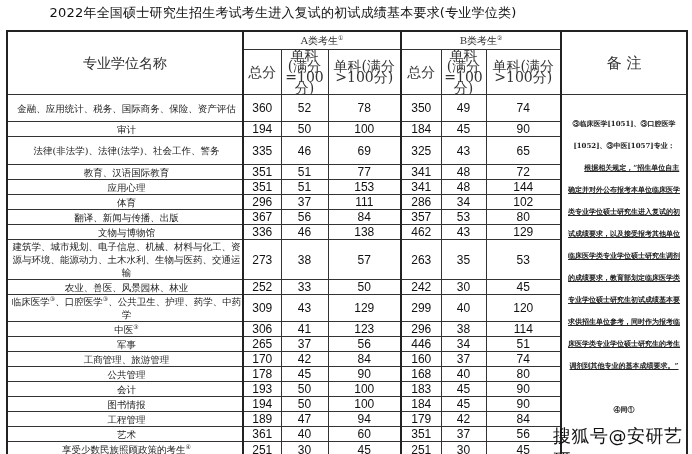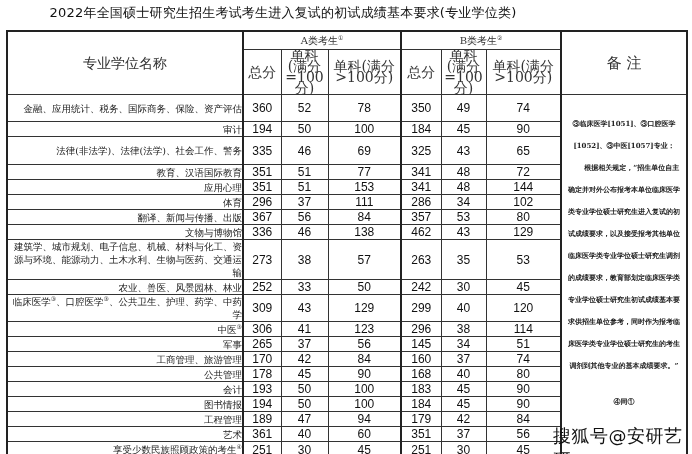--- a/index.html
+++ b/index.html
@@ -3,27 +3,27 @@
 <meta charset="utf-8">
 <style>
   html, body { margin: 0; padding: 0; background: #ffffff; }
   body { width: 692px; height: 454px; position: relative; overflow: hidden; font-family: "DejaVu Serif", "Liberation Serif", serif; color: #1a1a1a; }
   .title { position: absolute; left: 8px; top: 4px; width: 550px; text-align: center; font-family: "DejaVu Sans", "Liberation Sans", sans-serif; font-size: 13px; font-weight: normal; color: #111; letter-spacing: 0.2px; }
   table.grid { position: absolute; left: 6px; top: 30px; width: 680px; border-collapse: collapse; table-layout: fixed; border: 2px solid #222; }
   table.grid td { border: 1px solid #333; padding: 0; vertical-align: middle; overflow: hidden; }
   .hdr { font-size: 14px; text-align: center; color: #333; line-height: 11px; }
   .hdr-group { font-size: 10px; height: 17px; }
   .hdr-sub { height: 24px; }
-  .name { font-size: 9.5px; text-align: right; padding-left: 3px !important; line-height: 13px; color: #222; }
+  .name { font-size: 9.5px; text-align: center; padding-left: 3px !important; line-height: 13px; color: #222; }
   .num { font-family: "Liberation Sans", "DejaVu Sans", sans-serif; font-size: 12px; text-align: center; color: #111; }
   sup { font-size: 6px; vertical-align: super; line-height: 0; }
   .thick-l { border-left: 2px solid #222 !important; }
   .remarks { vertical-align: top !important; font-size: 7px; line-height: 22px; padding: 18px 4px 0 4px !important; font-weight: bold; color: #222; position: relative; }
   .remarks p { margin: 0; text-align: center; }
-  .remarks .indent { text-indent: 2.2em; }
+  .remarks .indent { text-indent: 2.2em; text-decoration: underline; }
   .foot { font-size: 9px; padding-left: 4px !important; color: #222; height: 31px; }
   .watermark { position: absolute; left: 553px; top: 424px; font-family: "DejaVu Sans", "Liberation Sans", sans-serif; font-size: 18px; color: #111; letter-spacing: 0.5px; }
 </style>
 </head>
 <body>
 
 <div class="title">2022年全国硕士研究生招生考试考生进入复试的初试成绩基本要求(专业学位类)</div>
 
 <table class="grid">
   <colgroup>
@@ -55,21 +55,21 @@
         <td class="name">金融、应用统计、税务、国际商务、保险、资产评估</td>
         <td class="num thick-l">360</td>
         <td class="num">52</td>
         <td class="num">78</td>
         <td class="num thick-l">350</td>
         <td class="num">49</td>
         <td class="num">74</td>
         <td class="remarks thick-l" rowspan="21">
           <p>③临床医学[1051]、③口腔医学[1052]、③中医[1057]专业：</p>
           <p class="indent">根据相关规定，“招生单位自主确定并对外公布报考本单位临床医学类专业学位硕士研究生进入复试的初试成绩要求，以及接受报考其他单位临床医学类专业学位硕士研究生调剂的成绩要求，教育部划定临床医学类专业学位硕士研究生初试成绩基本要求供招生单位参考，同时作为报考临床医学类专业学位硕士研究生的考生调剂到其他专业的基本成绩要求。”</p>
-          <p style="margin-top:14px">④同①</p>
+          <p style="margin-top:22px">④同①</p>
         </td>
       </tr>
       <tr style="height: 14px;">
         <td class="name">审计</td>
         <td class="num thick-l">194</td>
         <td class="num">50</td>
         <td class="num">100</td>
         <td class="num thick-l">184</td>
         <td class="num">45</td>
         <td class="num">90</td>
@@ -162,21 +162,21 @@
         <td class="num">123</td>
         <td class="num thick-l">296</td>
         <td class="num">38</td>
         <td class="num">114</td>
       </tr>
       <tr style="height: 13px;">
         <td class="name">军事</td>
         <td class="num thick-l">265</td>
         <td class="num">37</td>
         <td class="num">56</td>
-        <td class="num thick-l">145</td>
+        <td class="num thick-l">446</td>
         <td class="num">34</td>
         <td class="num">51</td>
       </tr>
       <tr style="height: 14px;">
         <td class="name">工商管理、旅游管理</td>
         <td class="num thick-l">170</td>
         <td class="num">42</td>
         <td class="num">84</td>
         <td class="num thick-l">160</td>
         <td class="num">37</td>

